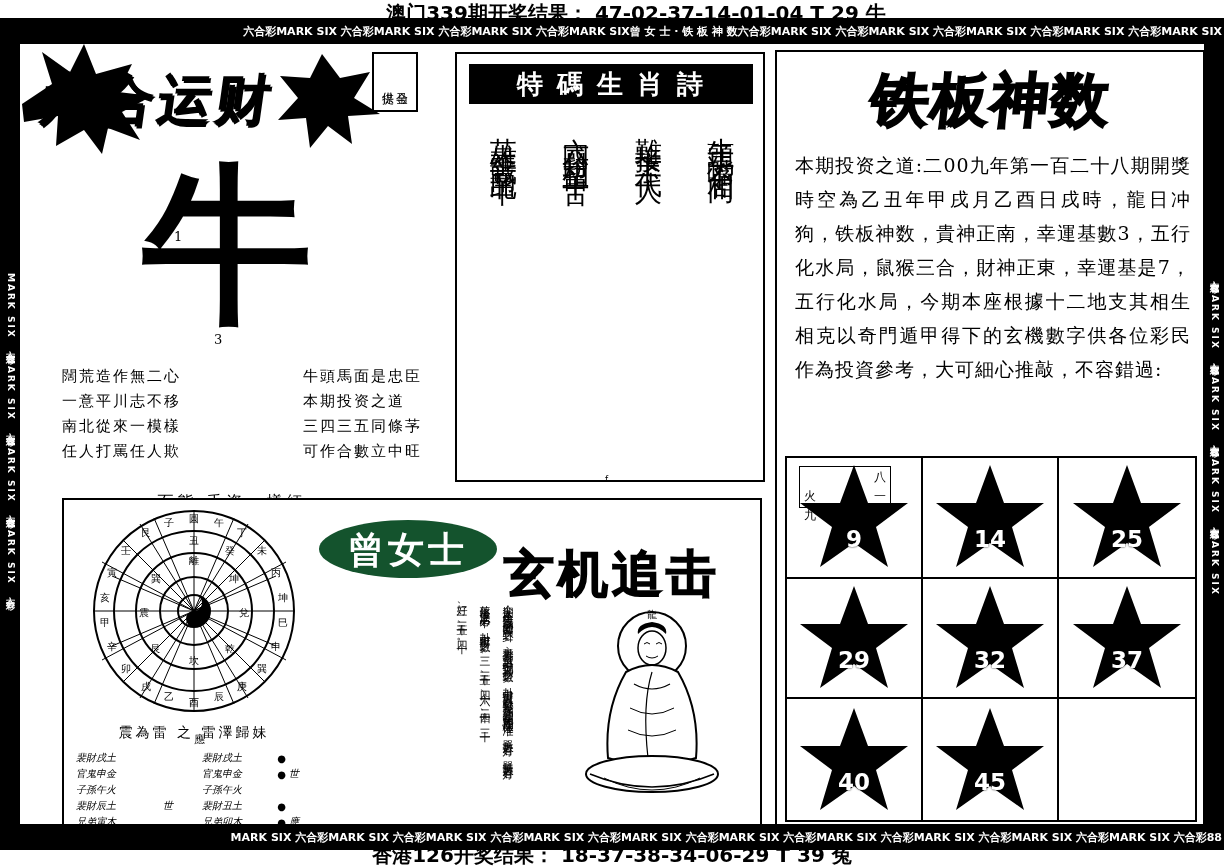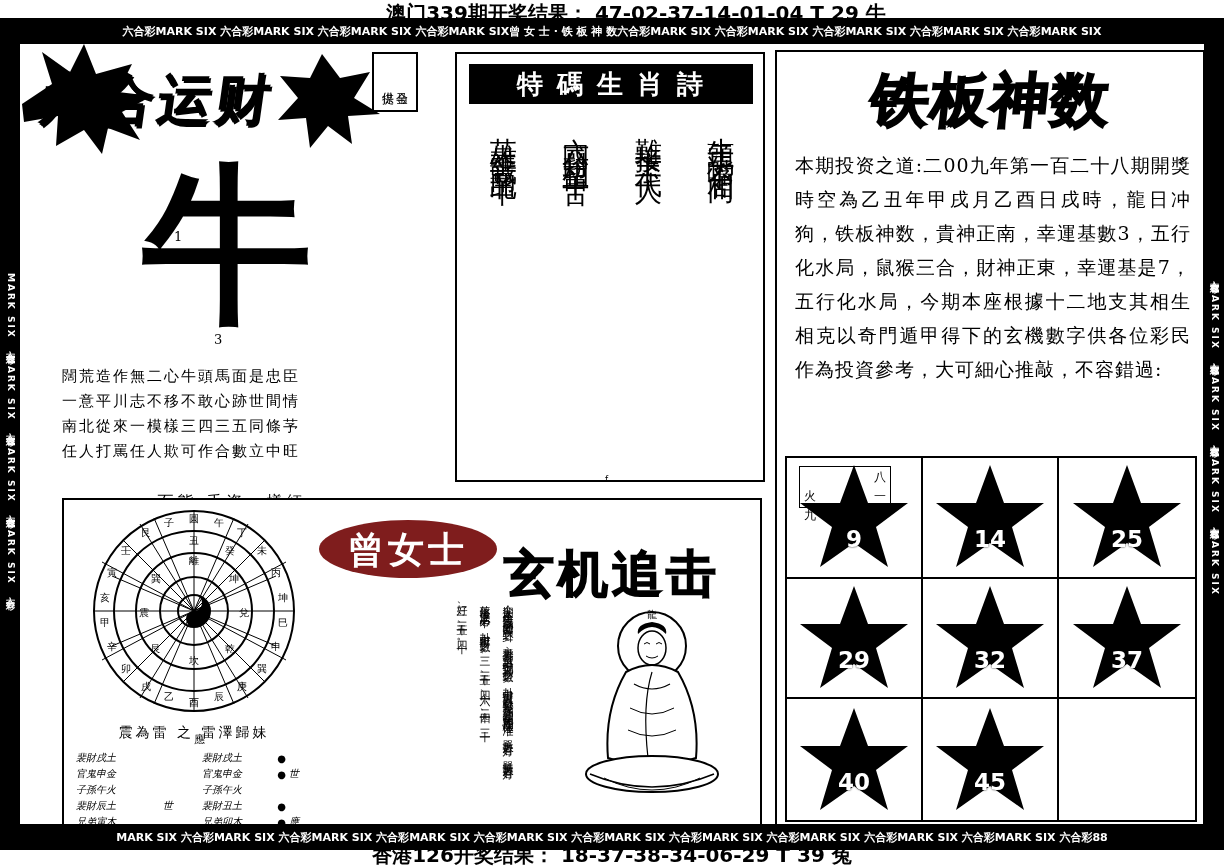--- a/index.html
+++ b/index.html
@@ -10,21 +10,21 @@
     overflow:hidden;
     position:relative;
   }
   .page{position:absolute;inset:0;}
 
   
   .strip{
     position:absolute;left:0;width:1224px;height:26px;
     background:#000;color:#fff;
     font-size:11px;font-weight:bold;
-    display:flex;align-items:center;justify-content:center;
+    display:flex;align-items:center;justify-content:flex-end;
     padding:0 2px;box-sizing:border-box;
     letter-spacing:0px;white-space:nowrap;overflow:hidden;
   }
   .strip span{display:inline-block;}
   .strip-top{top:18px;}
   .strip-bot{top:824px;}
 
   .headline{
     position:absolute;left:0;width:1224px;text-align:center;
     font-size:20px;font-weight:bold;color:#000;
@@ -73,21 +73,21 @@
   .bigox{
     position:absolute;left:95px;top:105px;width:220px;height:190px;
     font-family:"DejaVu Serif","Liberation Serif",serif;
     font-size:170px;line-height:190px;text-align:center;font-weight:bold;
     color:#000;
   }
   .numA1{position:absolute;left:152px;top:185px;font-size:13px;font-family:"DejaVu Serif",serif;}
   .numA3{position:absolute;left:192px;top:288px;font-size:13px;font-family:"DejaVu Serif",serif;}
   .versesA{
     position:absolute;left:40px;top:320px;width:360px;
-    display:flex;
+    display:flex;justify-content:space-between;
   }
   .versesA .vcol{
     font-family:"DejaVu Serif","Liberation Serif",serif;
     font-size:15px;line-height:25px;letter-spacing:2px;white-space:nowrap;
   }
   .versesA-foot{
     position:absolute;left:0;top:448px;width:420px;text-align:center;
     font-family:"DejaVu Serif","Liberation Serif",serif;
     font-size:16px;letter-spacing:4px;
   }
@@ -185,21 +185,21 @@
   .hexTable .c4{width:40px;}
   .hexMid{
     position:absolute;left:130px;top:232px;font-size:11px;
     font-family:"DejaVu Serif","Liberation Serif",serif;
   }
   .logoD{
     position:absolute;left:255px;top:16px;width:440px;height:70px;
   }
   .logoD .oval{
     position:absolute;left:0;top:4px;width:178px;height:58px;
-    background:#7f1d1d;border-radius:50%;
+    background:#14532d;border-radius:50%;
     color:#fff;font-family:"DejaVu Serif","Liberation Serif",serif;
     font-size:36px;font-weight:bold;text-align:center;line-height:58px;
     letter-spacing:4px;
   }
   .logoD .rest{
     position:absolute;left:185px;top:0px;
     font-family:"DejaVu Serif","Liberation Serif",serif;
     font-size:50px;font-weight:bold;letter-spacing:4px;line-height:70px;margin-top:23px;
     -webkit-text-stroke:1.5px #000;
   }
@@ -256,21 +256,21 @@
     <div class="numA3">3</div>
     <div class="versesA">
       <div class="vcol">
         <div>闊荒造作無二心</div>
         <div>一意平川志不移</div>
         <div>南北從來一模樣</div>
         <div>任人打罵任人欺</div>
       </div>
       <div class="vcol">
         <div>牛頭馬面是忠臣</div>
-        <div>不敢心跡世間情</div>
+        <div>本期投资之道</div>
         <div>三四三五同條芧</div>
         <div>可作合數立中旺</div>
       </div>
     </div>
     <div class="versesA-foot">百態 千姿一樣紅</div>
   </div>
 
   <div class="panel" id="panelB">
     <div class="bannerB nosel">特碼生肖詩</div>
     <div class="poemB">

